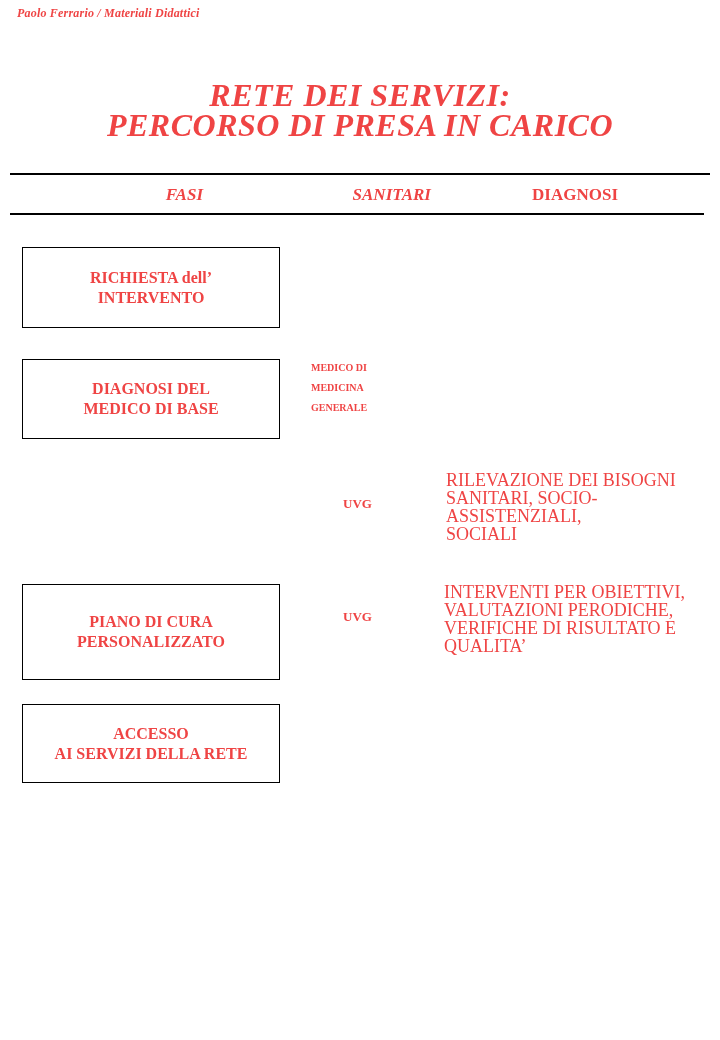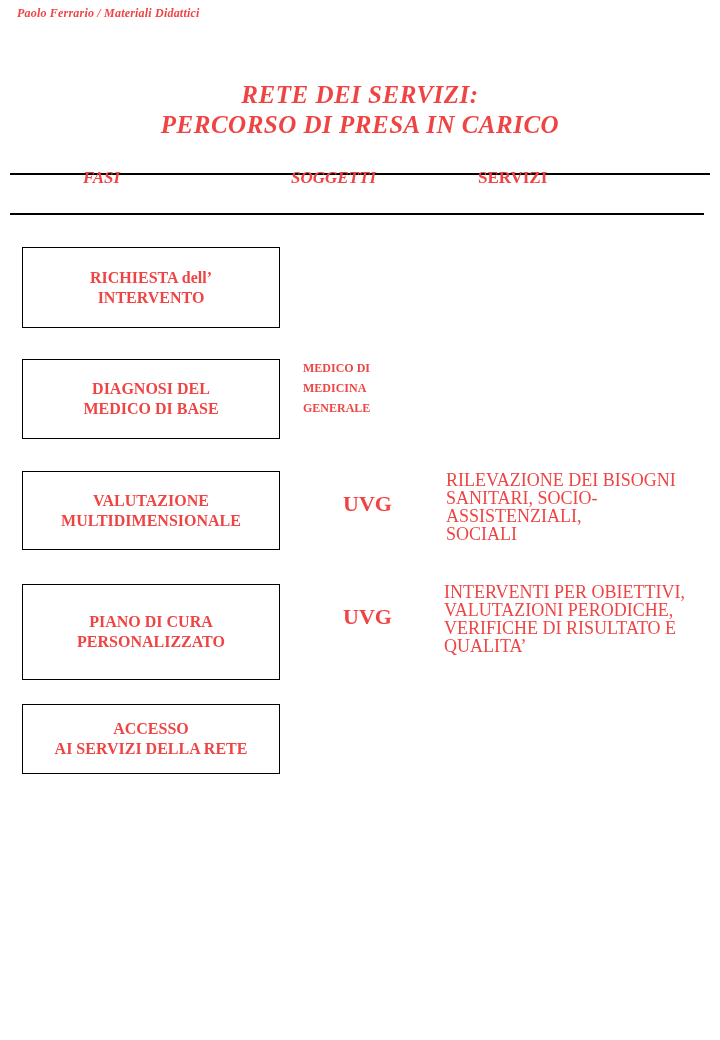--- a/index.html
+++ b/index.html
@@ -27,41 +27,41 @@
     font-style: italic;
     letter-spacing: 0.2px;
   }
 
   .title {
     position: absolute;
     left: 0;
     top: 80px;
     width: 720px;
     text-align: center;
-    font-size: 25px;
+    font-size: 32px;
     line-height: 30px;
     font-weight: bold;
     font-style: italic;
     letter-spacing: 0.5px;
   }
 
   .hrule {
     position: absolute;
     height: 2px;
     background: #000000;
   }
   .hrule.top { left: 10px; top: 173px; width: 700px; }
   .hrule.bottom { left: 10px; top: 213px; width: 694px; }
 
   .col-header {
     position: absolute;
-    top: 168px;
+    top: 185px;
     font-size: 17px;
     font-weight: bold;
-    text-align: left;
+    text-align: right;
   }
   .col-header.italic { font-style: italic; }
   .col-fasi     { left: 83px;  width: 120px; }
   .col-soggetti { left: 291px; width: 140px; }
   .col-funzioni { left: 478px; width: 140px; }
 
   .phase-box {
     position: absolute;
     left: 22px;
     width: 258px;
@@ -73,35 +73,35 @@
     justify-content: center;
     text-align: center;
     font-size: 16px;
     line-height: 20px;
     font-weight: bold;
   }
   .box-1 { top: 247px; height: 81px; }
   .box-2 { top: 359px; height: 80px; }
   .box-3 { top: 471px; height: 79px; }
   .box-4 { top: 584px; height: 96px; }
-  .box-5 { top: 704px; height: 70px; }
+  .box-5 { top: 704px; height: 79px; }
 
   .soggetto-text {
     position: absolute;
     font-weight: bold;
     text-align: left;
   }
   .soggetto-medico {
-    left: 303px;
+    left: 311px;
     top: 358px;
-    font-size: 12px;
+    font-size: 10px;
     line-height: 20px;
   }
   .soggetto-uvg {
-    font-size: 22px;
+    font-size: 13px;
     line-height: 17px;
   }
   .uvg-1 { left: 343px; top: 495px; }
   .uvg-2 { left: 343px; top: 608px; }
 
   .funzione-text {
     position: absolute;
     font-size: 18px;
     line-height: 18px;
     font-weight: normal;
@@ -118,38 +118,36 @@
 
   <div class="author pre">Paolo Ferrario / Materiali Didattici</div>
 
   <div class="title pre">RETE DEI SERVIZI:
 PERCORSO DI PRESA IN CARICO</div>
 
   <div class="hrule top"></div>
 
   <div class="col-header italic col-fasi">FASI</div>
 
-  <div class="col-header italic col-soggetti">SOGGETTI</div>
+  <div class="col-header italic col-soggetti">SANITARI</div>
 
-  <div class="col-header col-funzioni">SERVIZI</div>
+  <div class="col-header col-funzioni">DIAGNOSI</div>
 
   <div class="hrule bottom"></div>
 
   <div class="phase-box box-1 pre">RICHIESTA dell’
 INTERVENTO</div>
 
   <div class="phase-box box-2 pre">DIAGNOSI DEL
 MEDICO DI BASE</div>
 
   <div class="soggetto-text soggetto-medico pre">MEDICO DI
 MEDICINA
 GENERALE</div>
 
-  <div class="phase-box box-3 pre">VALUTAZIONE
-MULTIDIMENSIONALE</div>
 
   <div class="soggetto-text soggetto-uvg uvg-1 pre">UVG</div>
 
   <div class="funzione-text funzione-1 pre">RILEVAZIONE DEI BISOGNI
 SANITARI, SOCIO-ASSISTENZIALI,
 SOCIALI</div>
 
   <div class="phase-box box-4 pre">PIANO DI CURA
 PERSONALIZZATO</div>
 

